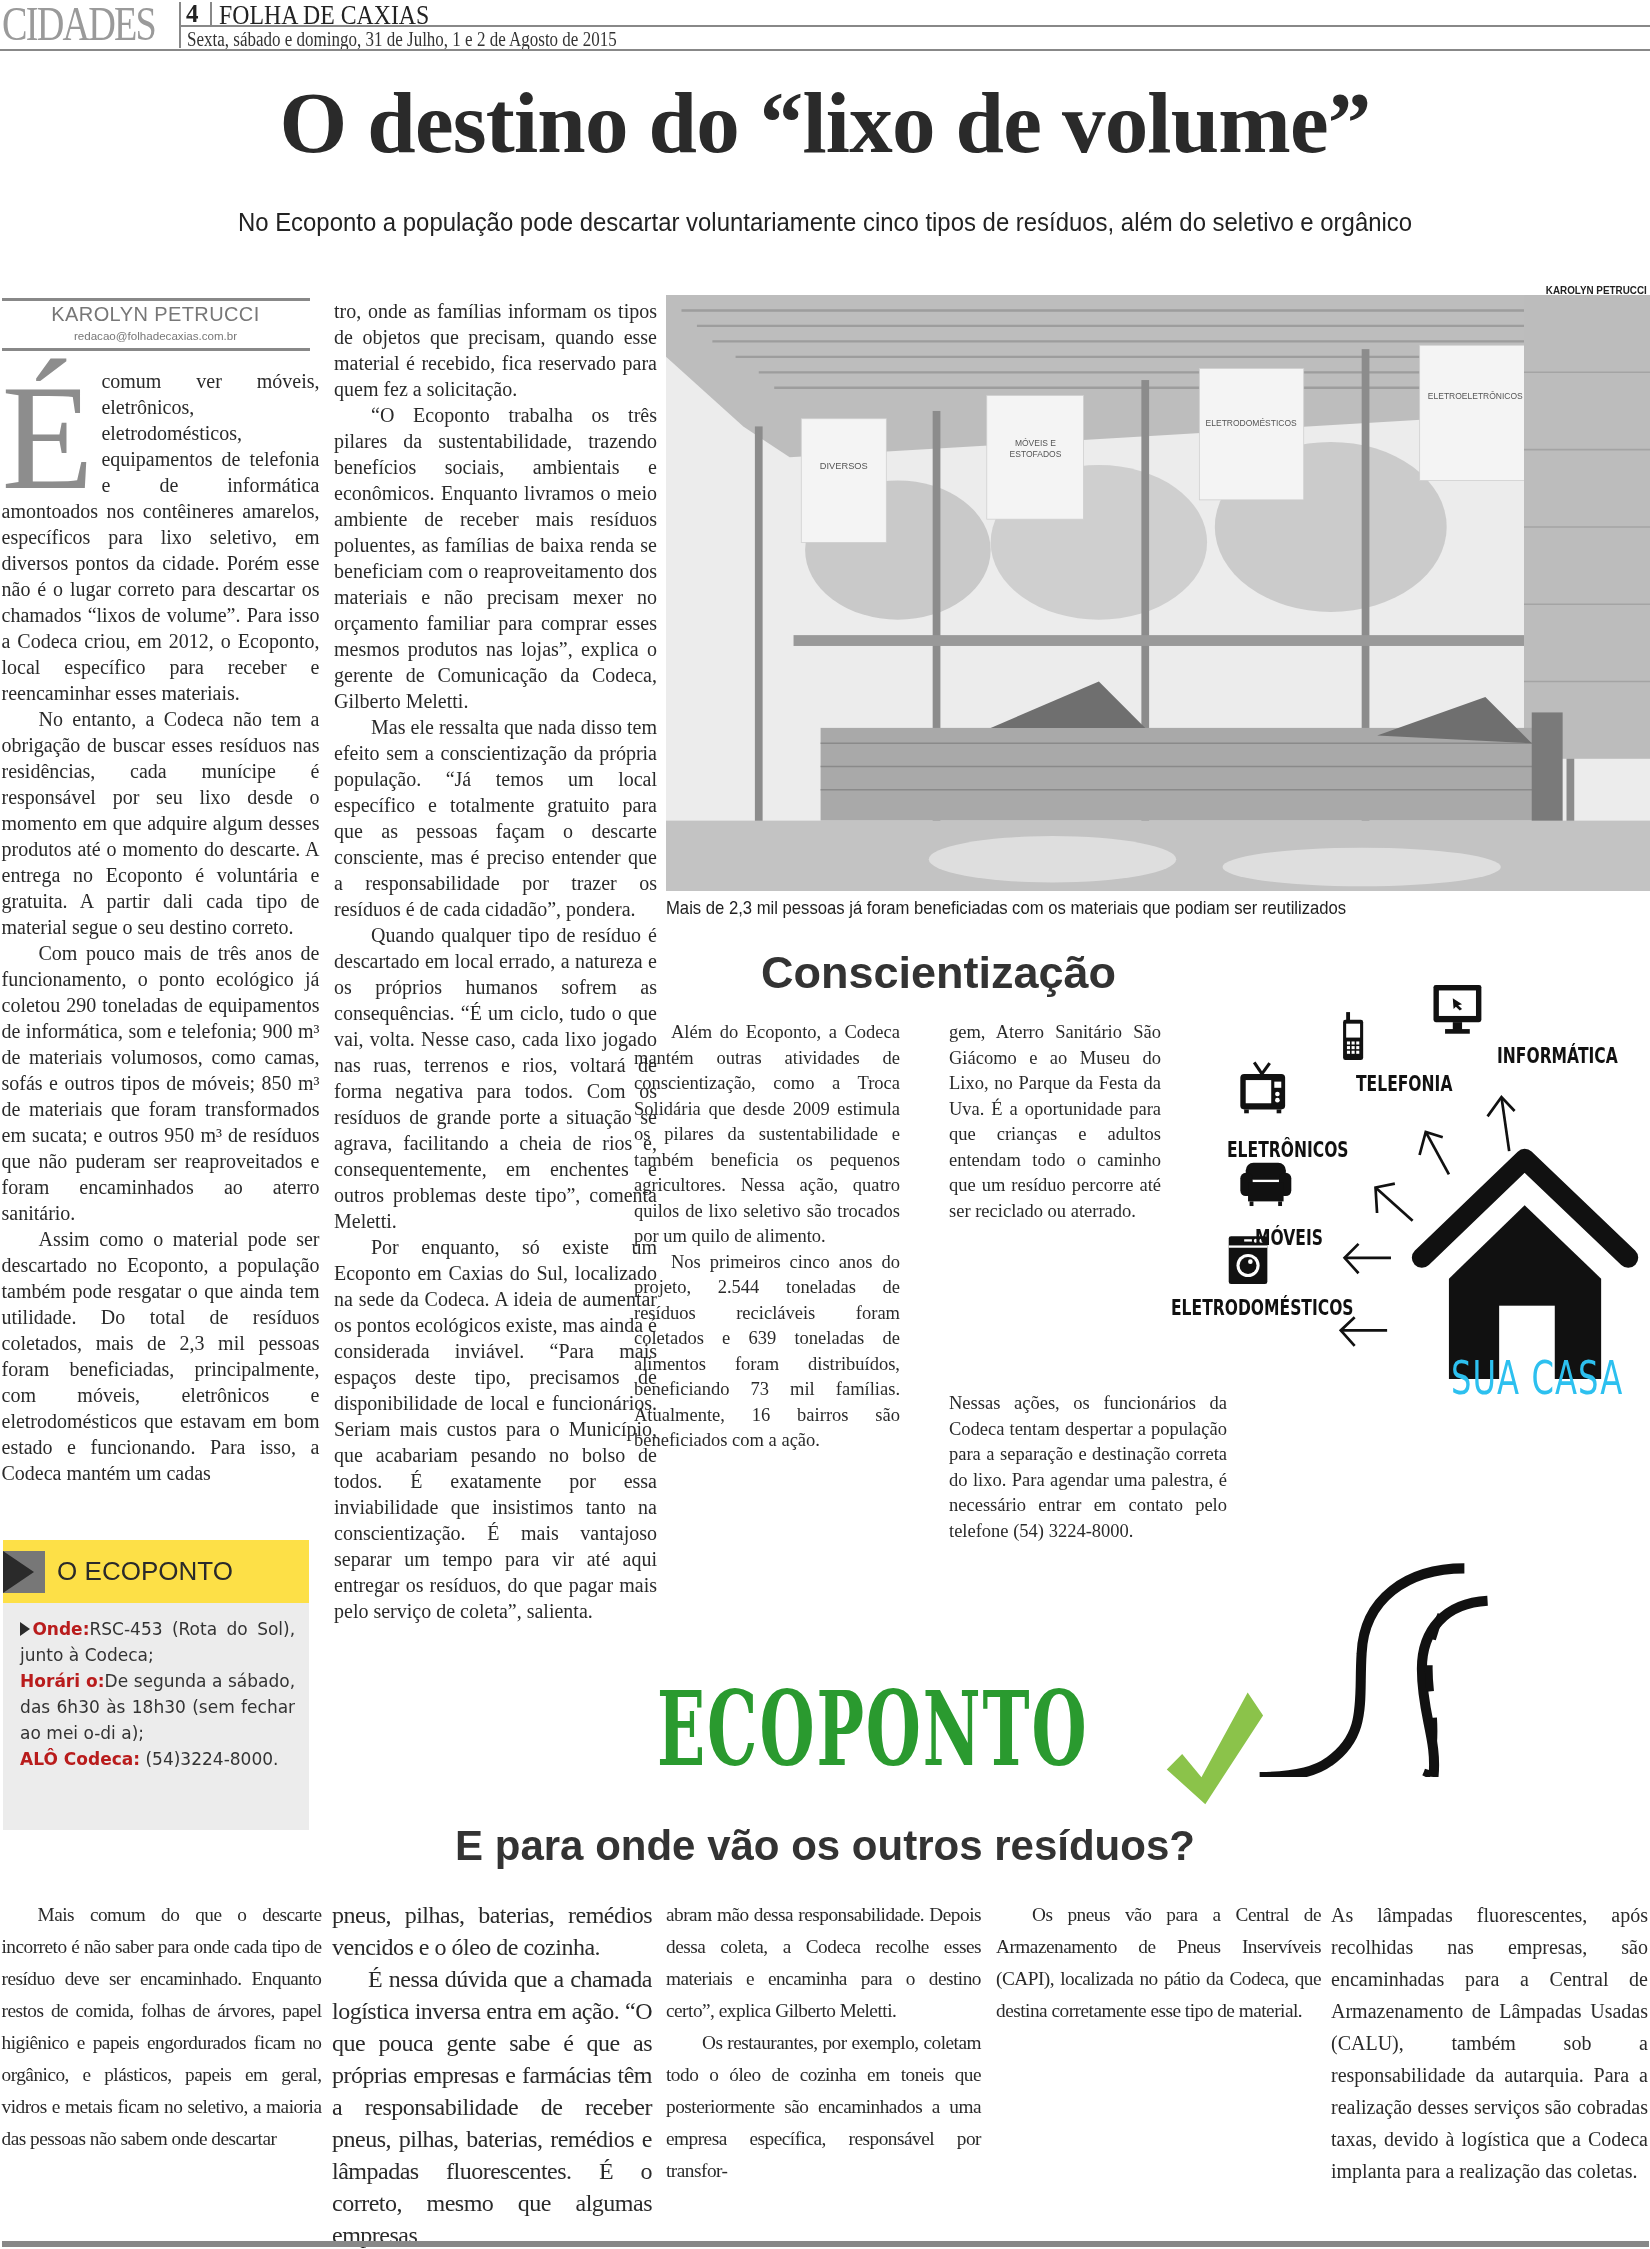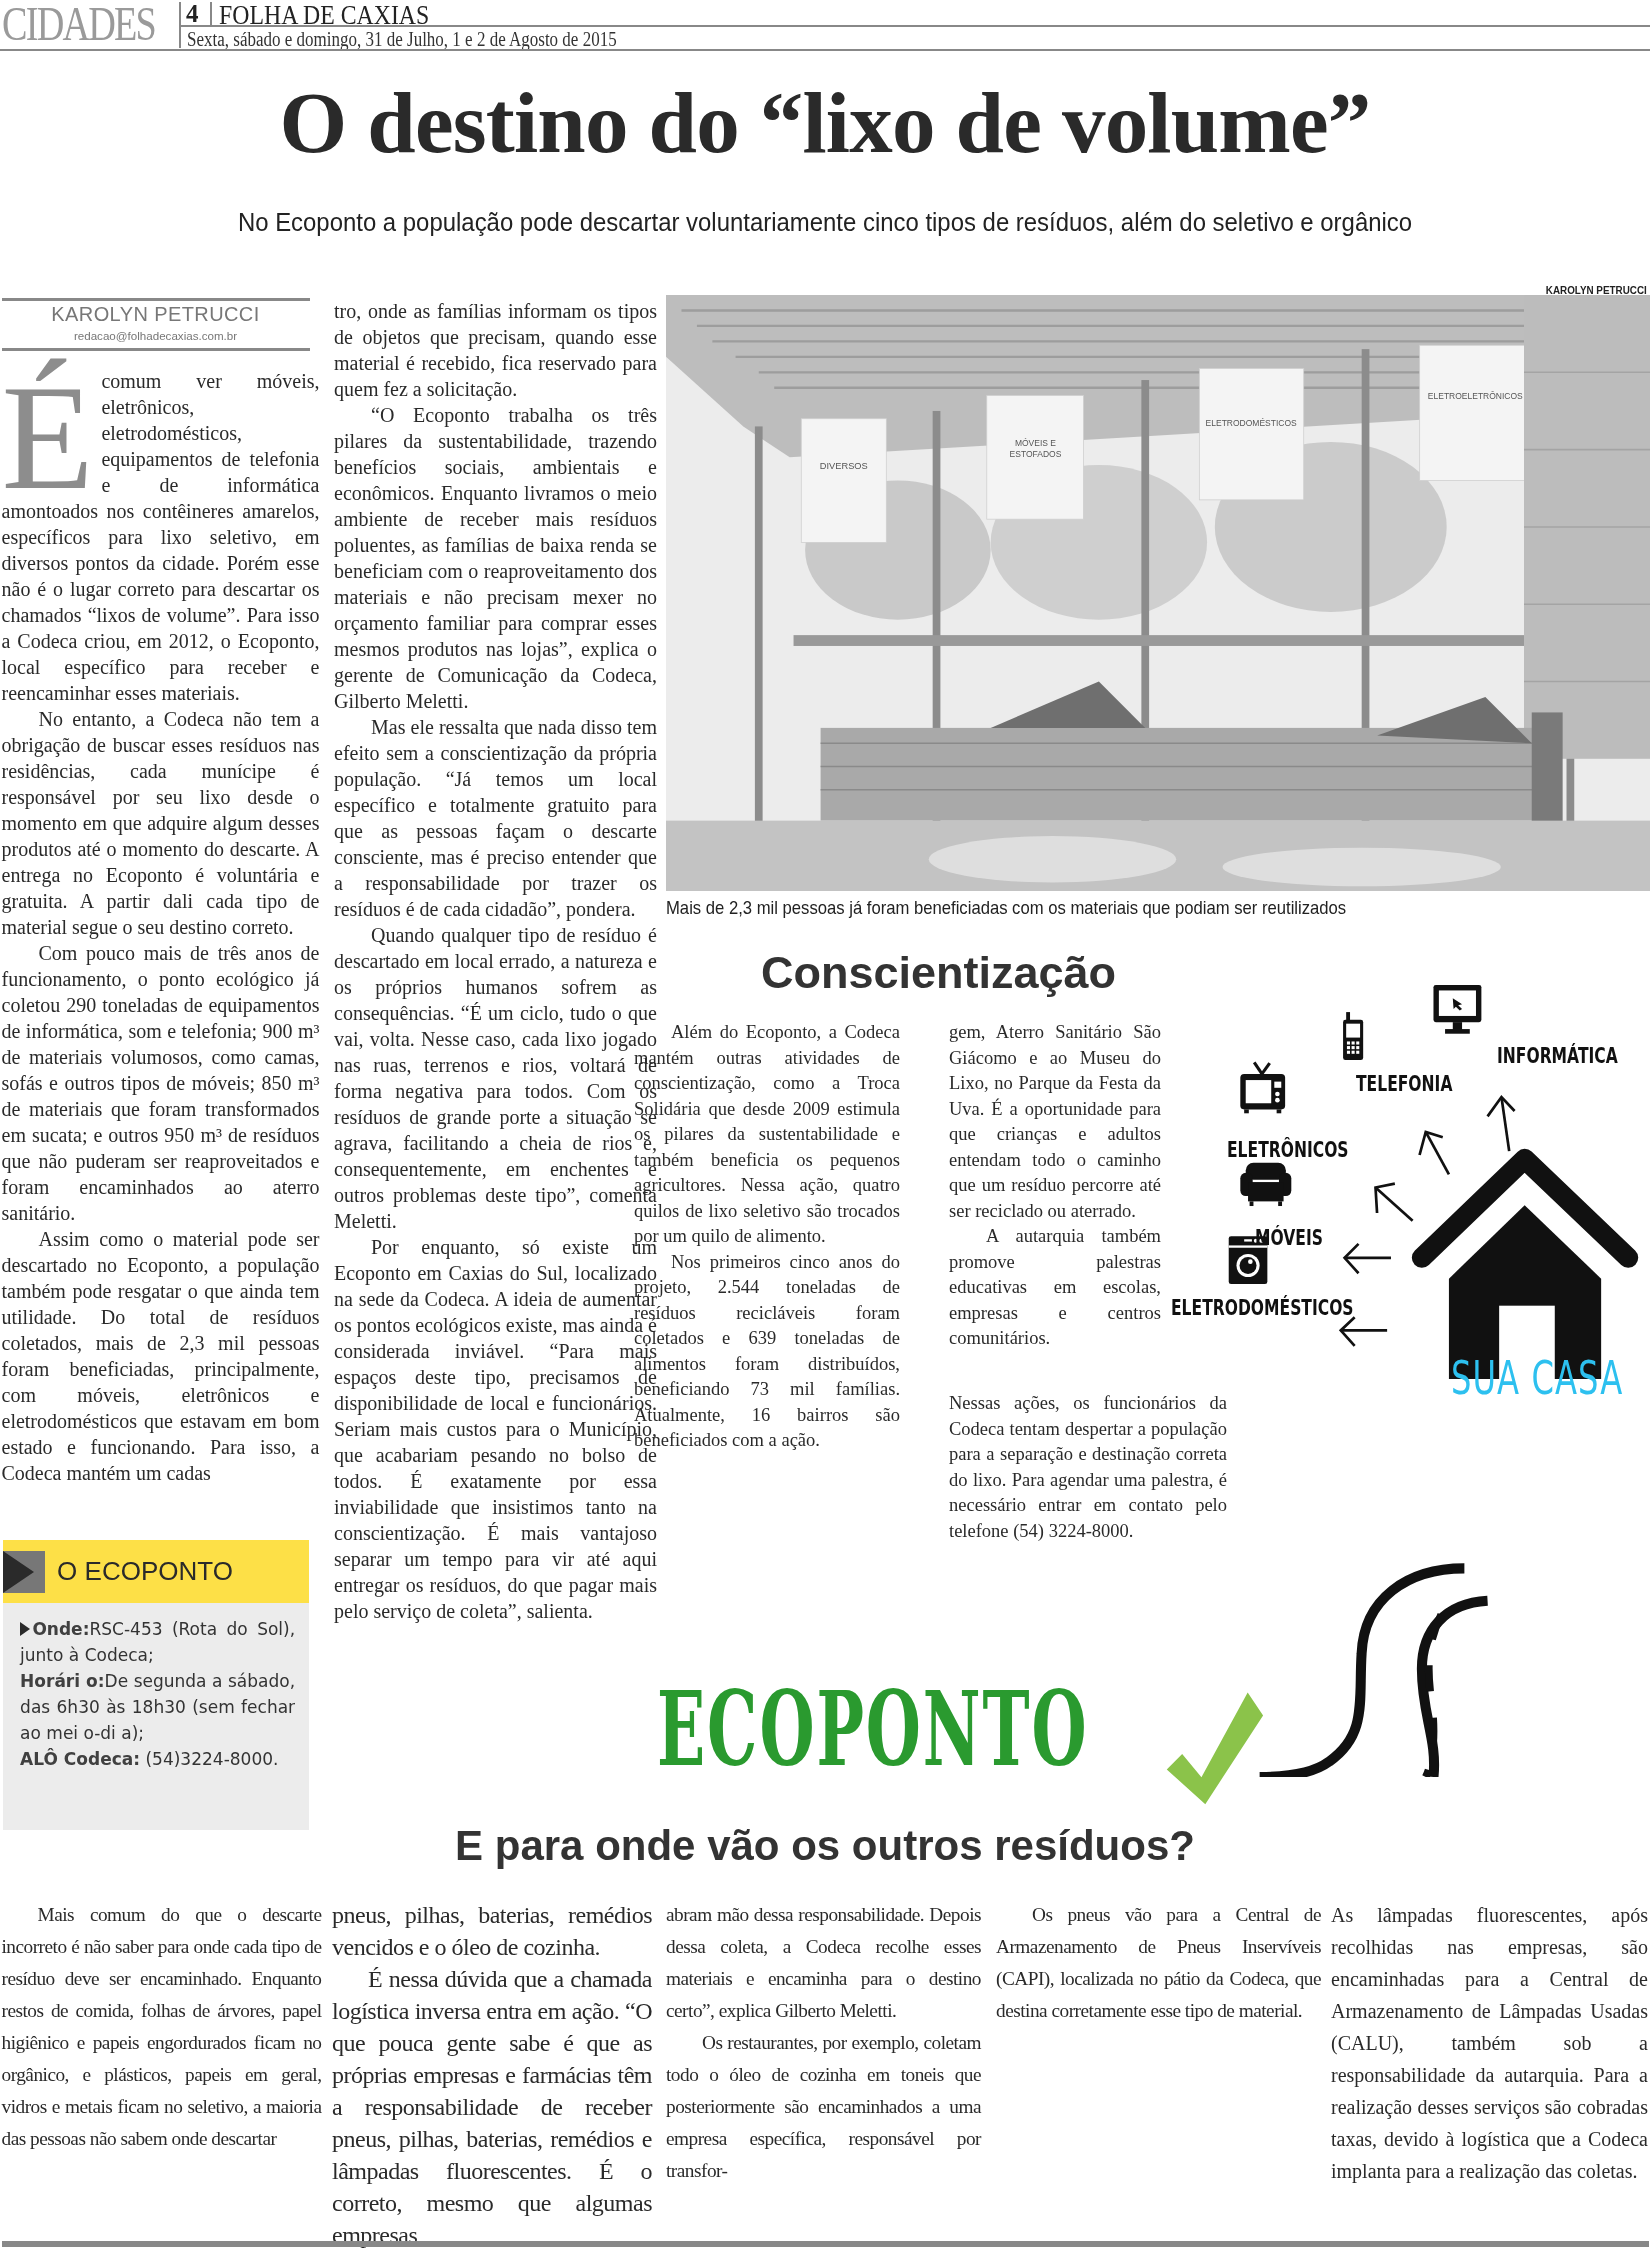--- a/index.html
+++ b/index.html
@@ -36,21 +36,21 @@
   .dropcap { float: left; font-size: 151px; line-height: 116px; color: #8d8d8d; margin: 10.8px 7.7px 0 0; font-family: "Liberation Serif", serif; }
   .col-1 .first-p { text-indent: 0; }
 
   
   .infobox { position: absolute; left: 3.1px; top: 1540px; width: 306px; height: 290px; background: #ececec; }
   .infobox-head { position: absolute; left: 0; top: 0; width: 306px; height: 63px; background: #fde047; }
   .infobox-arrowblock { position: absolute; left: 0; top: 10.8px; width: 42px; height: 42px; background: #777; overflow: hidden; }
   .infobox-arrowblock .tri { position: absolute; left: 0; top: 0; width: 0; height: 0; border-top: 21px solid transparent; border-bottom: 21px solid transparent; border-left: 31px solid #2a2a2a; }
   .infobox-title { position: absolute; left: 54px; top: 15.5px; font-family: "Liberation Sans", sans-serif; font-size: 26px; color: #2a2a2a; }
   .infobox-body { position: absolute; left: 17px; top: 76px; width: 275px; font-family: "DejaVu Sans", sans-serif; font-size: 17px; line-height: 26px; color: #333; text-align: justify; }
-  .infobox-body b { font-weight: bold; color: #404040; }
+  .infobox-body b { font-weight: bold; color: #b91c1c; }
   .ib-arrow { display: inline-block; width: 0; height: 0; border-top: 7px solid transparent; border-bottom: 7px solid transparent; border-left: 10.8px solid #2a2a2a; margin-right: 2.3px; vertical-align: -0.8px; }
 
   
   .photo { position: absolute; left: 666px; top: 295px; width: 984px; height: 596px; background: #e9e9e9; overflow: hidden; }
   .photo-caption { position: absolute; left: 666px; top: 897px; font-family: "Liberation Sans", sans-serif; font-size: 18.5px; color: #222; transform: scaleX(0.9); transform-origin: left top; white-space: nowrap; }
 
   
   .sub-title-1 { position: absolute; left: 761px; top: 947px; font-family: "Liberation Sans", sans-serif; font-weight: bold; font-size: 45px; color: #333; letter-spacing: 0px; }
   .col-3 { left: 634px; top: 1020px; width: 266px; font-size: 18.5px; line-height: 25.5px; }
   .col-4 { left: 949px; top: 1020px; width: 212px; font-size: 18.5px; line-height: 25.5px; }
@@ -190,21 +190,20 @@
 </div>
 <div class="photo-caption">Mais de 2,3 mil pessoas já foram beneficiadas com os materiais que podiam ser reutilizados</div>
 
 <h2 class="sub-title-1">Conscientização</h2>
 <div class="col col-3">
   <p>Além do Ecoponto, a Codeca mantém outras atividades de conscientização, como a Troca Solidária que desde 2009 estimula os pilares da sustentabilidade e também beneficia os pequenos agricultores. Nessa ação, quatro quilos de lixo seletivo são trocados por um quilo de alimento.</p>
   <p>Nos primeiros cinco anos do projeto, 2.544 toneladas de resíduos recicláveis foram coletados e 639 toneladas de alimentos foram distribuídos, beneficiando 73 mil famílias. Atualmente, 16 bairros são beneficiados com a ação.</p>
 </div>
 <div class="col col-4">
   <p class="noindent">gem, Aterro Sanitário São Giácomo e ao Museu do Lixo, no Parque da Festa da Uva. É a oportunidade para que crianças e adultos entendam todo o caminho que um resíduo percorre até ser reciclado ou aterrado.</p>
-  <p>A autarquia também promove palestras educativas em escolas, empresas e centros comunitários.</p>
 </div>
 <div class="col col-4b">
   <p class="noindent">Nessas ações, os funcionários da Codeca tentam despertar a população para a separação e destinação correta do lixo. Para agendar uma palestra, é necessário entrar em contato pelo telefone (54) 3224-8000.</p>
 </div>
 
 <div class="infographic">
   <svg width="491" height="819" viewBox="0 0 635 1060" style="position:absolute;left:0;top:0">
 
     <g>
       <rect x="355" y="35" width="62" height="48" rx="3" fill="#111"></rect>

